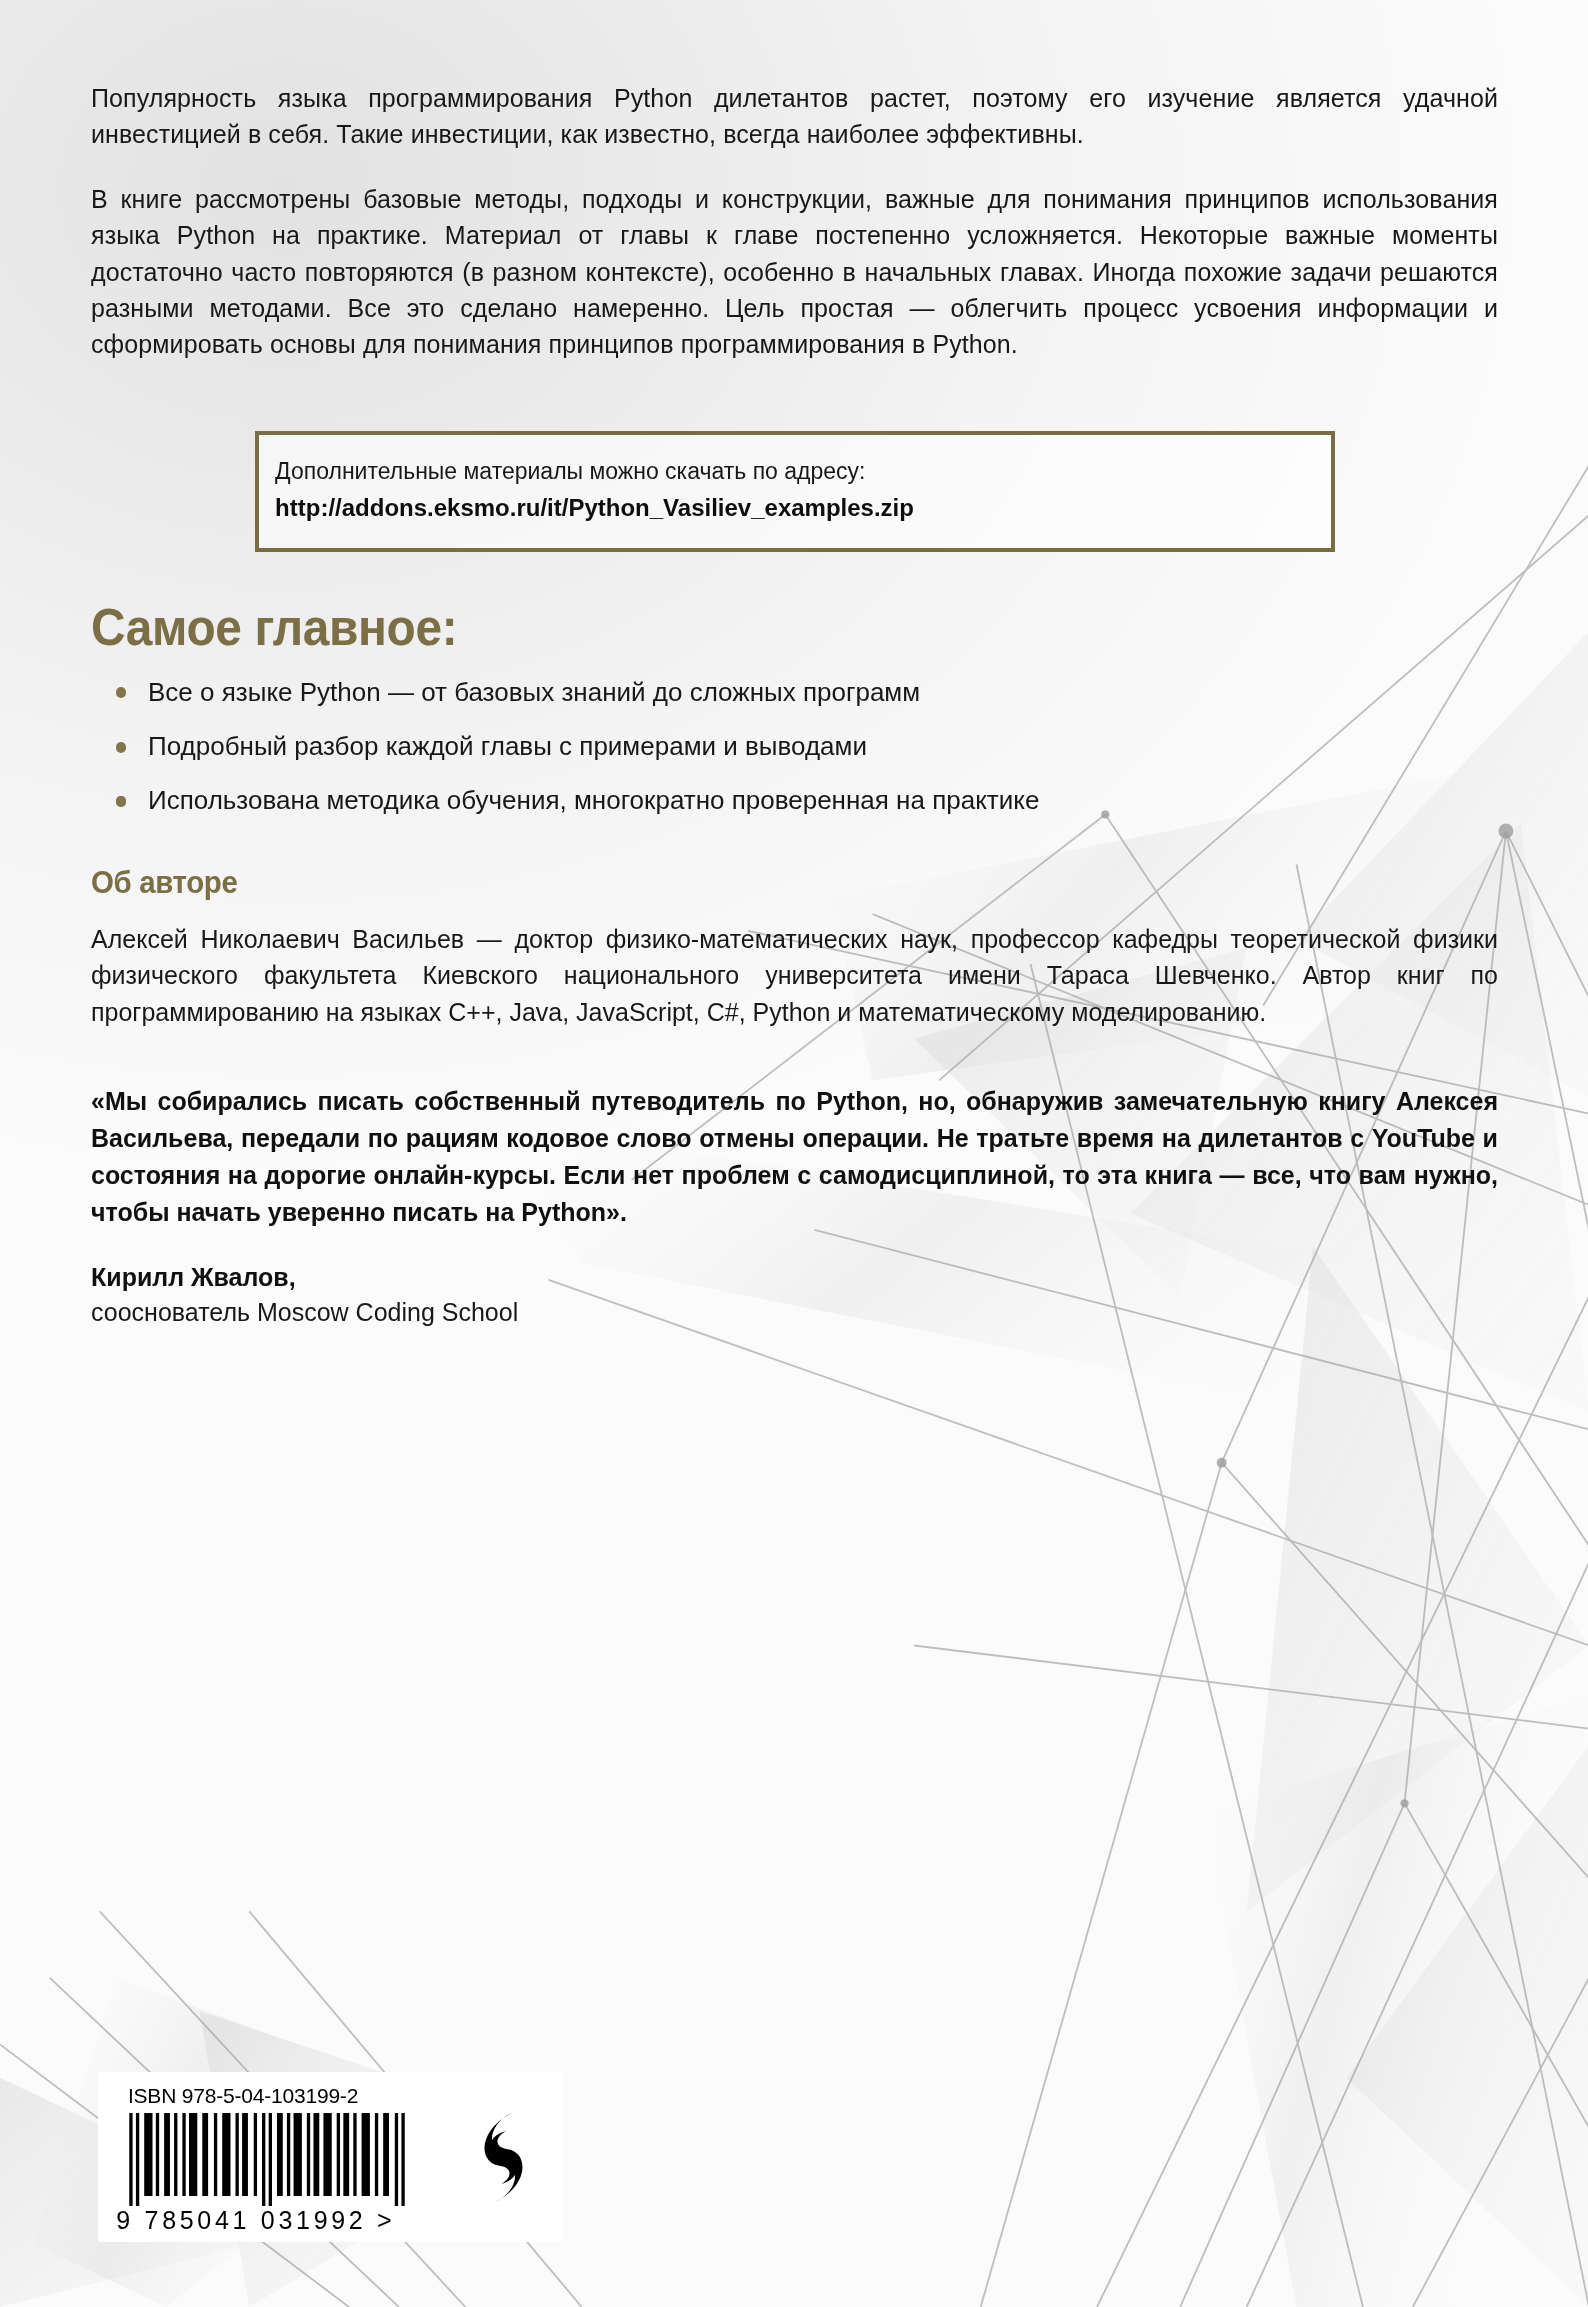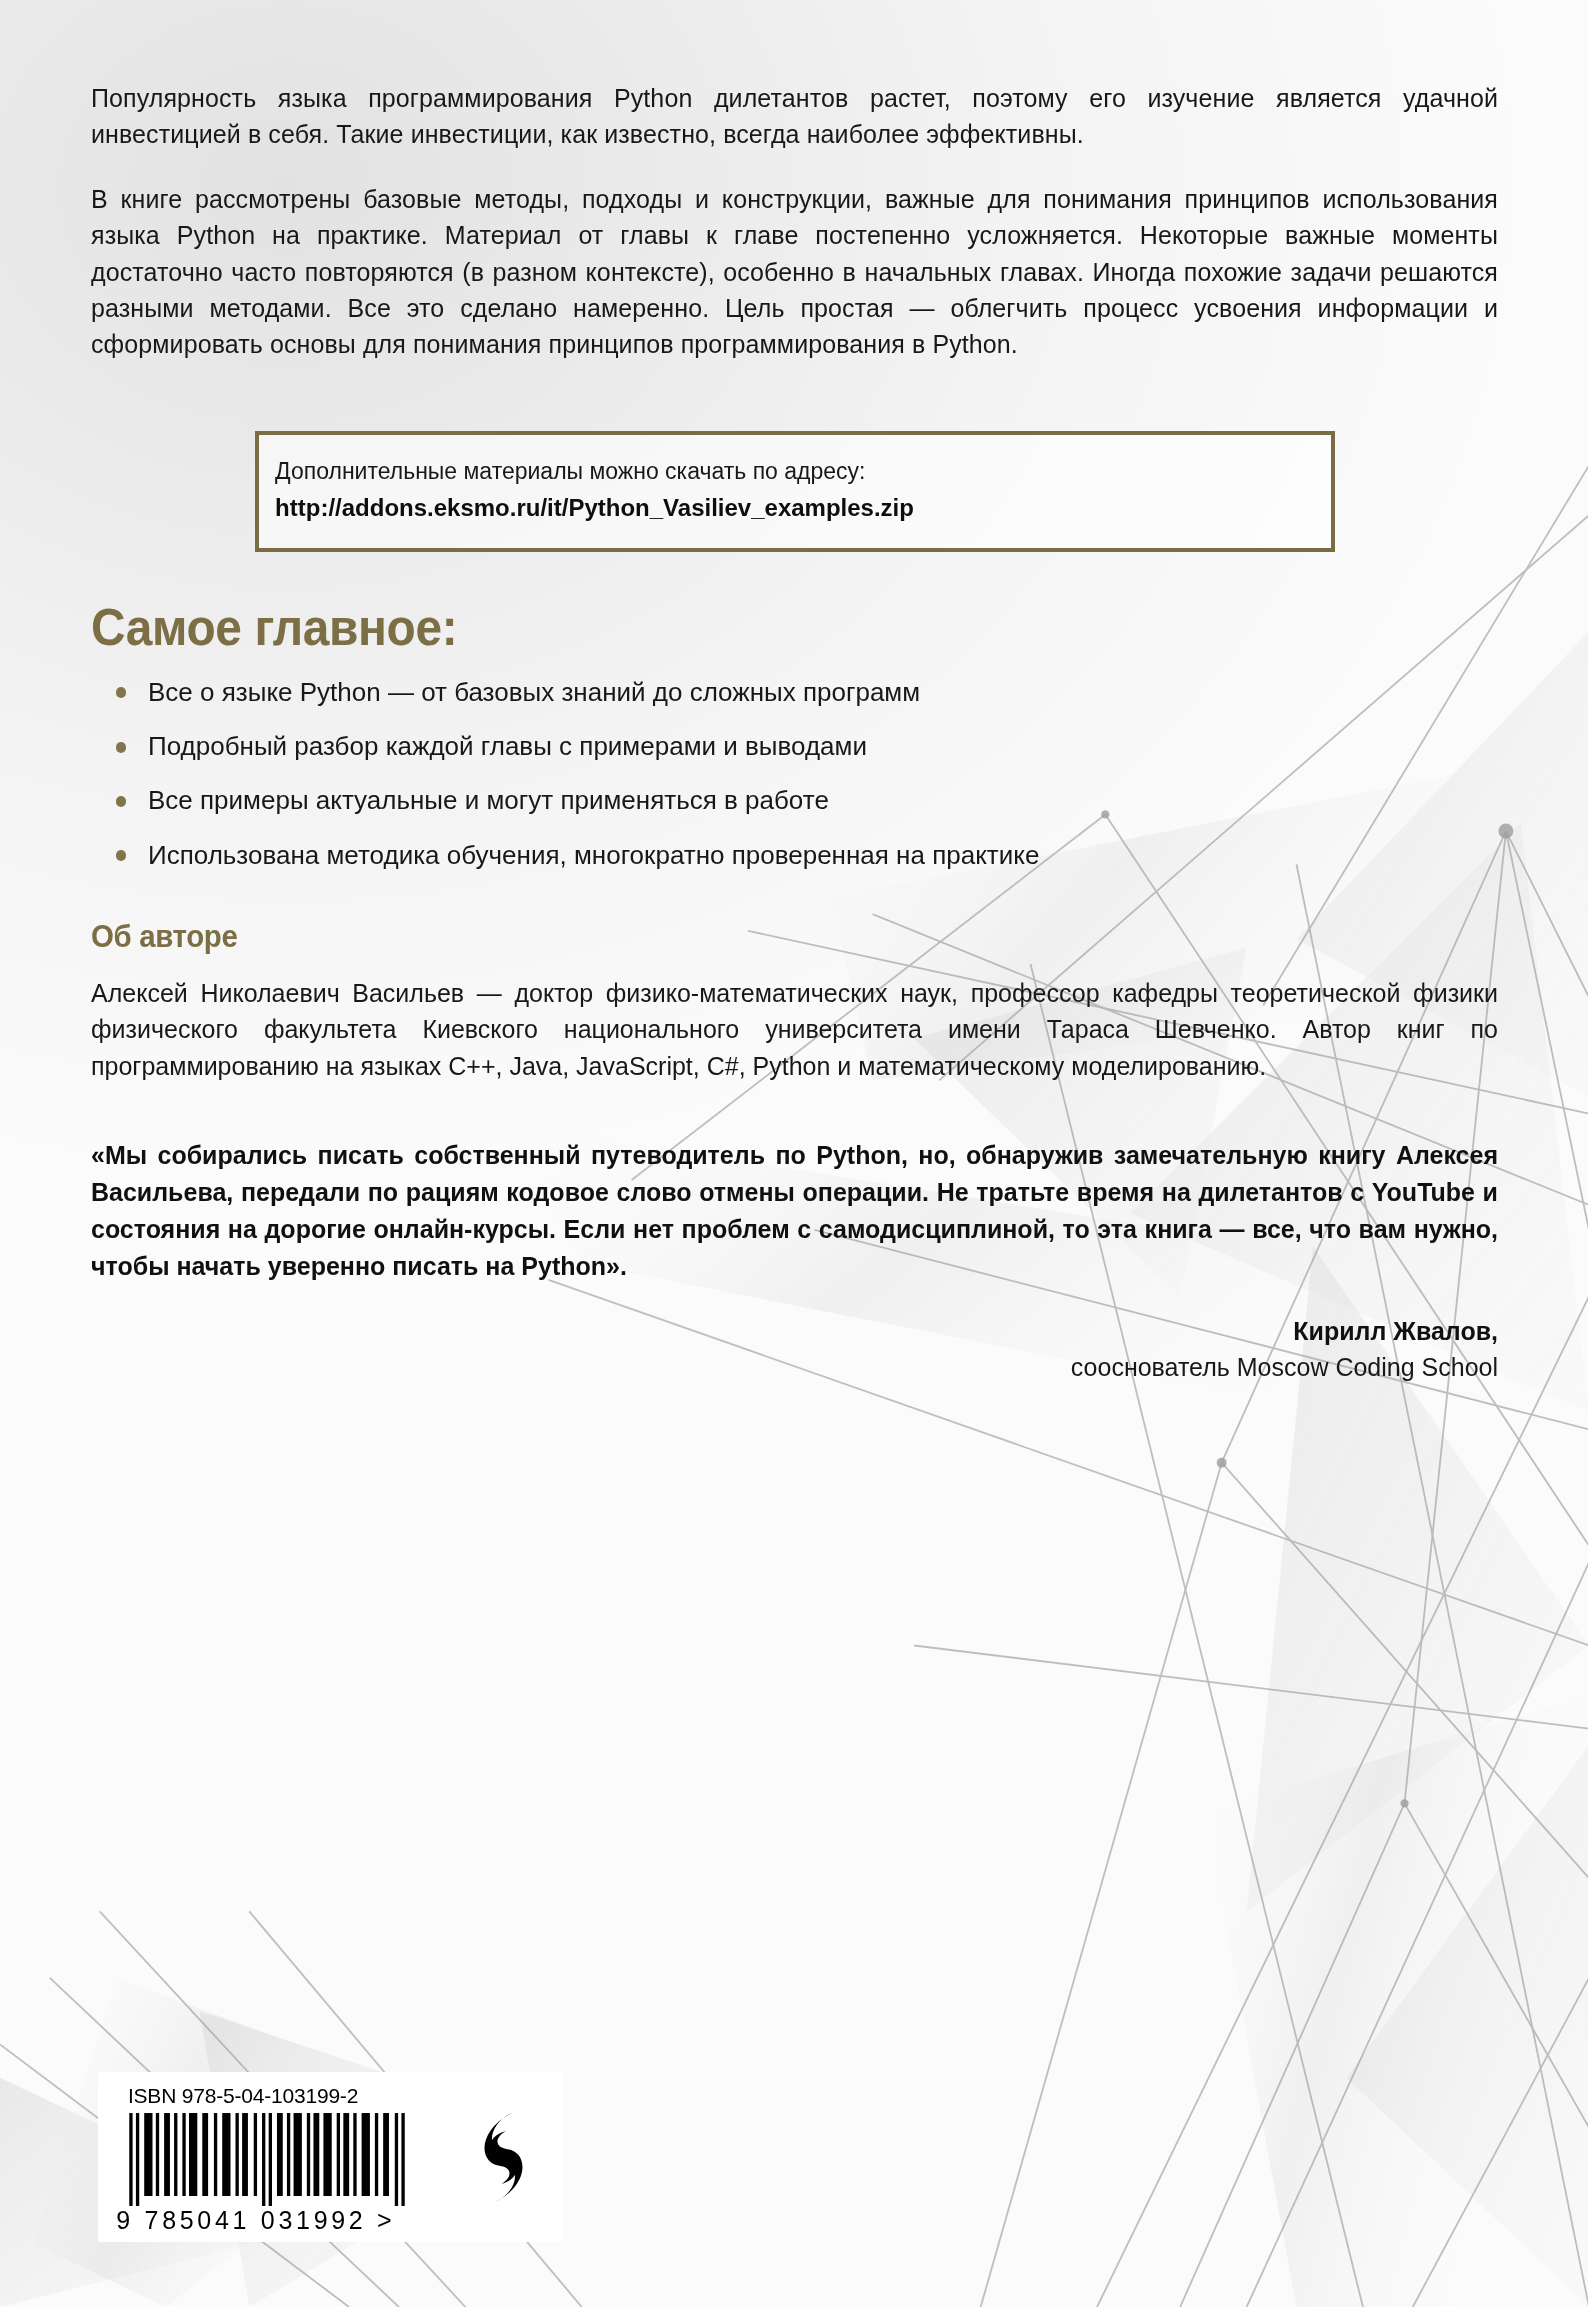--- a/index.html
+++ b/index.html
@@ -135,21 +135,21 @@
   }
   .quote-para {
     font-size: 25px;
     line-height: 1.48;
     color: #0f1012;
     text-align: justify;
     font-weight: 600;
     margin: 0;
   }
   .attrib {
-    text-align: right;
+    text-align: left;
     margin-top: 30px;
   }
   .attrib .name {
     font-size: 25px;
     font-weight: 700;
     color: #0f1012;
     line-height: 1.35;
   }
   .attrib .role {
     font-size: 25px;
@@ -290,21 +290,20 @@
       <li>
         <span class="dot"></span>
         <span>Все о языке Python — от базовых знаний до сложных программ</span>
       </li>
       <li>
         <span class="dot"></span>
         <span>Подробный разбор каждой главы с примерами и выводами</span>
       </li>
       <li>
         <span class="dot"></span>
-        <span>Все примеры актуальные и могут применяться в работе</span>
       </li>
       <li>
         <span class="dot"></span>
         <span>Использована методика обучения, многократно проверенная на практике</span>
       </li>
     </ul>
 
     <div class="gold-head head-sub">Об авторе</div>
 
     <p class="author-para">Алексей Николаевич Васильев — доктор физико-математических наук, профессор кафедры теоретической физики физического факультета Киевского национального университета имени Тараса Шевченко. Автор книг по программированию на языках C++, Java, JavaScript, C#, Python и математическому моделированию.</p>

